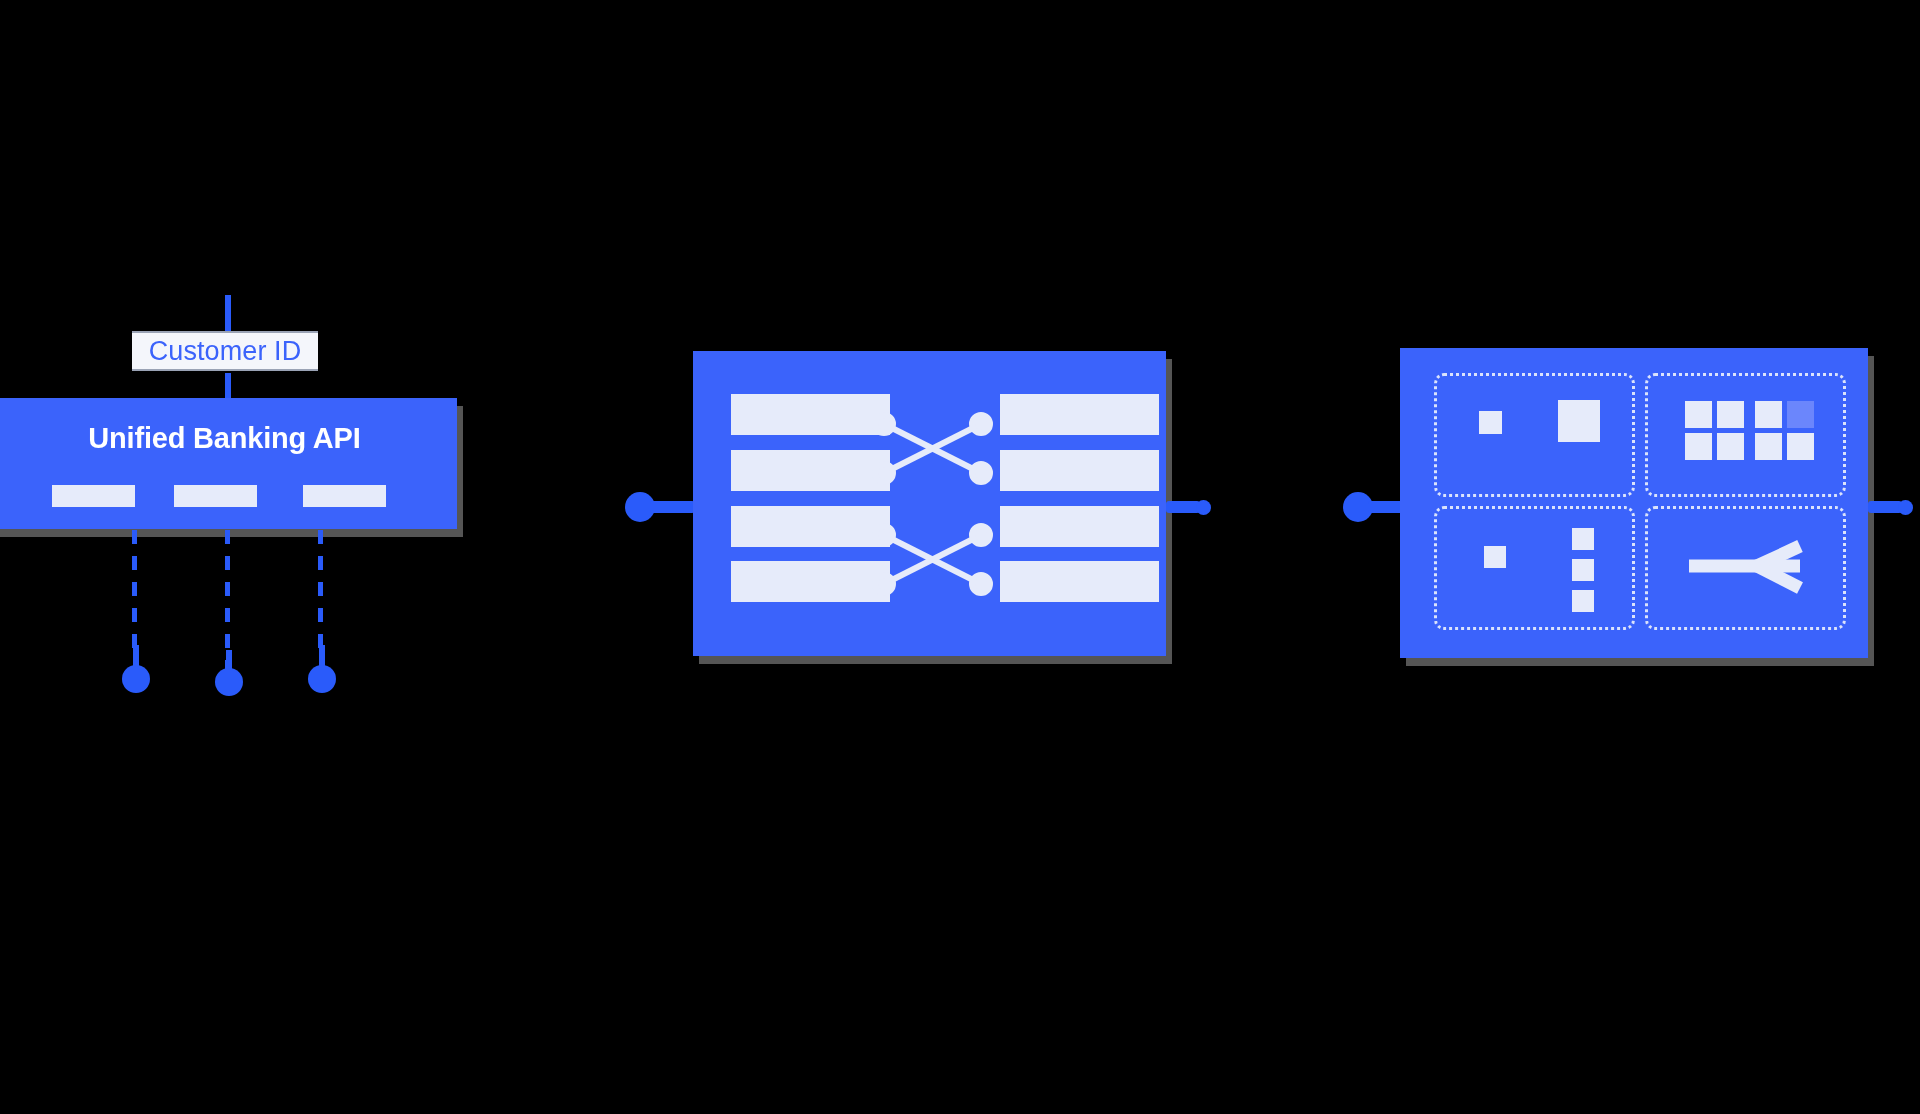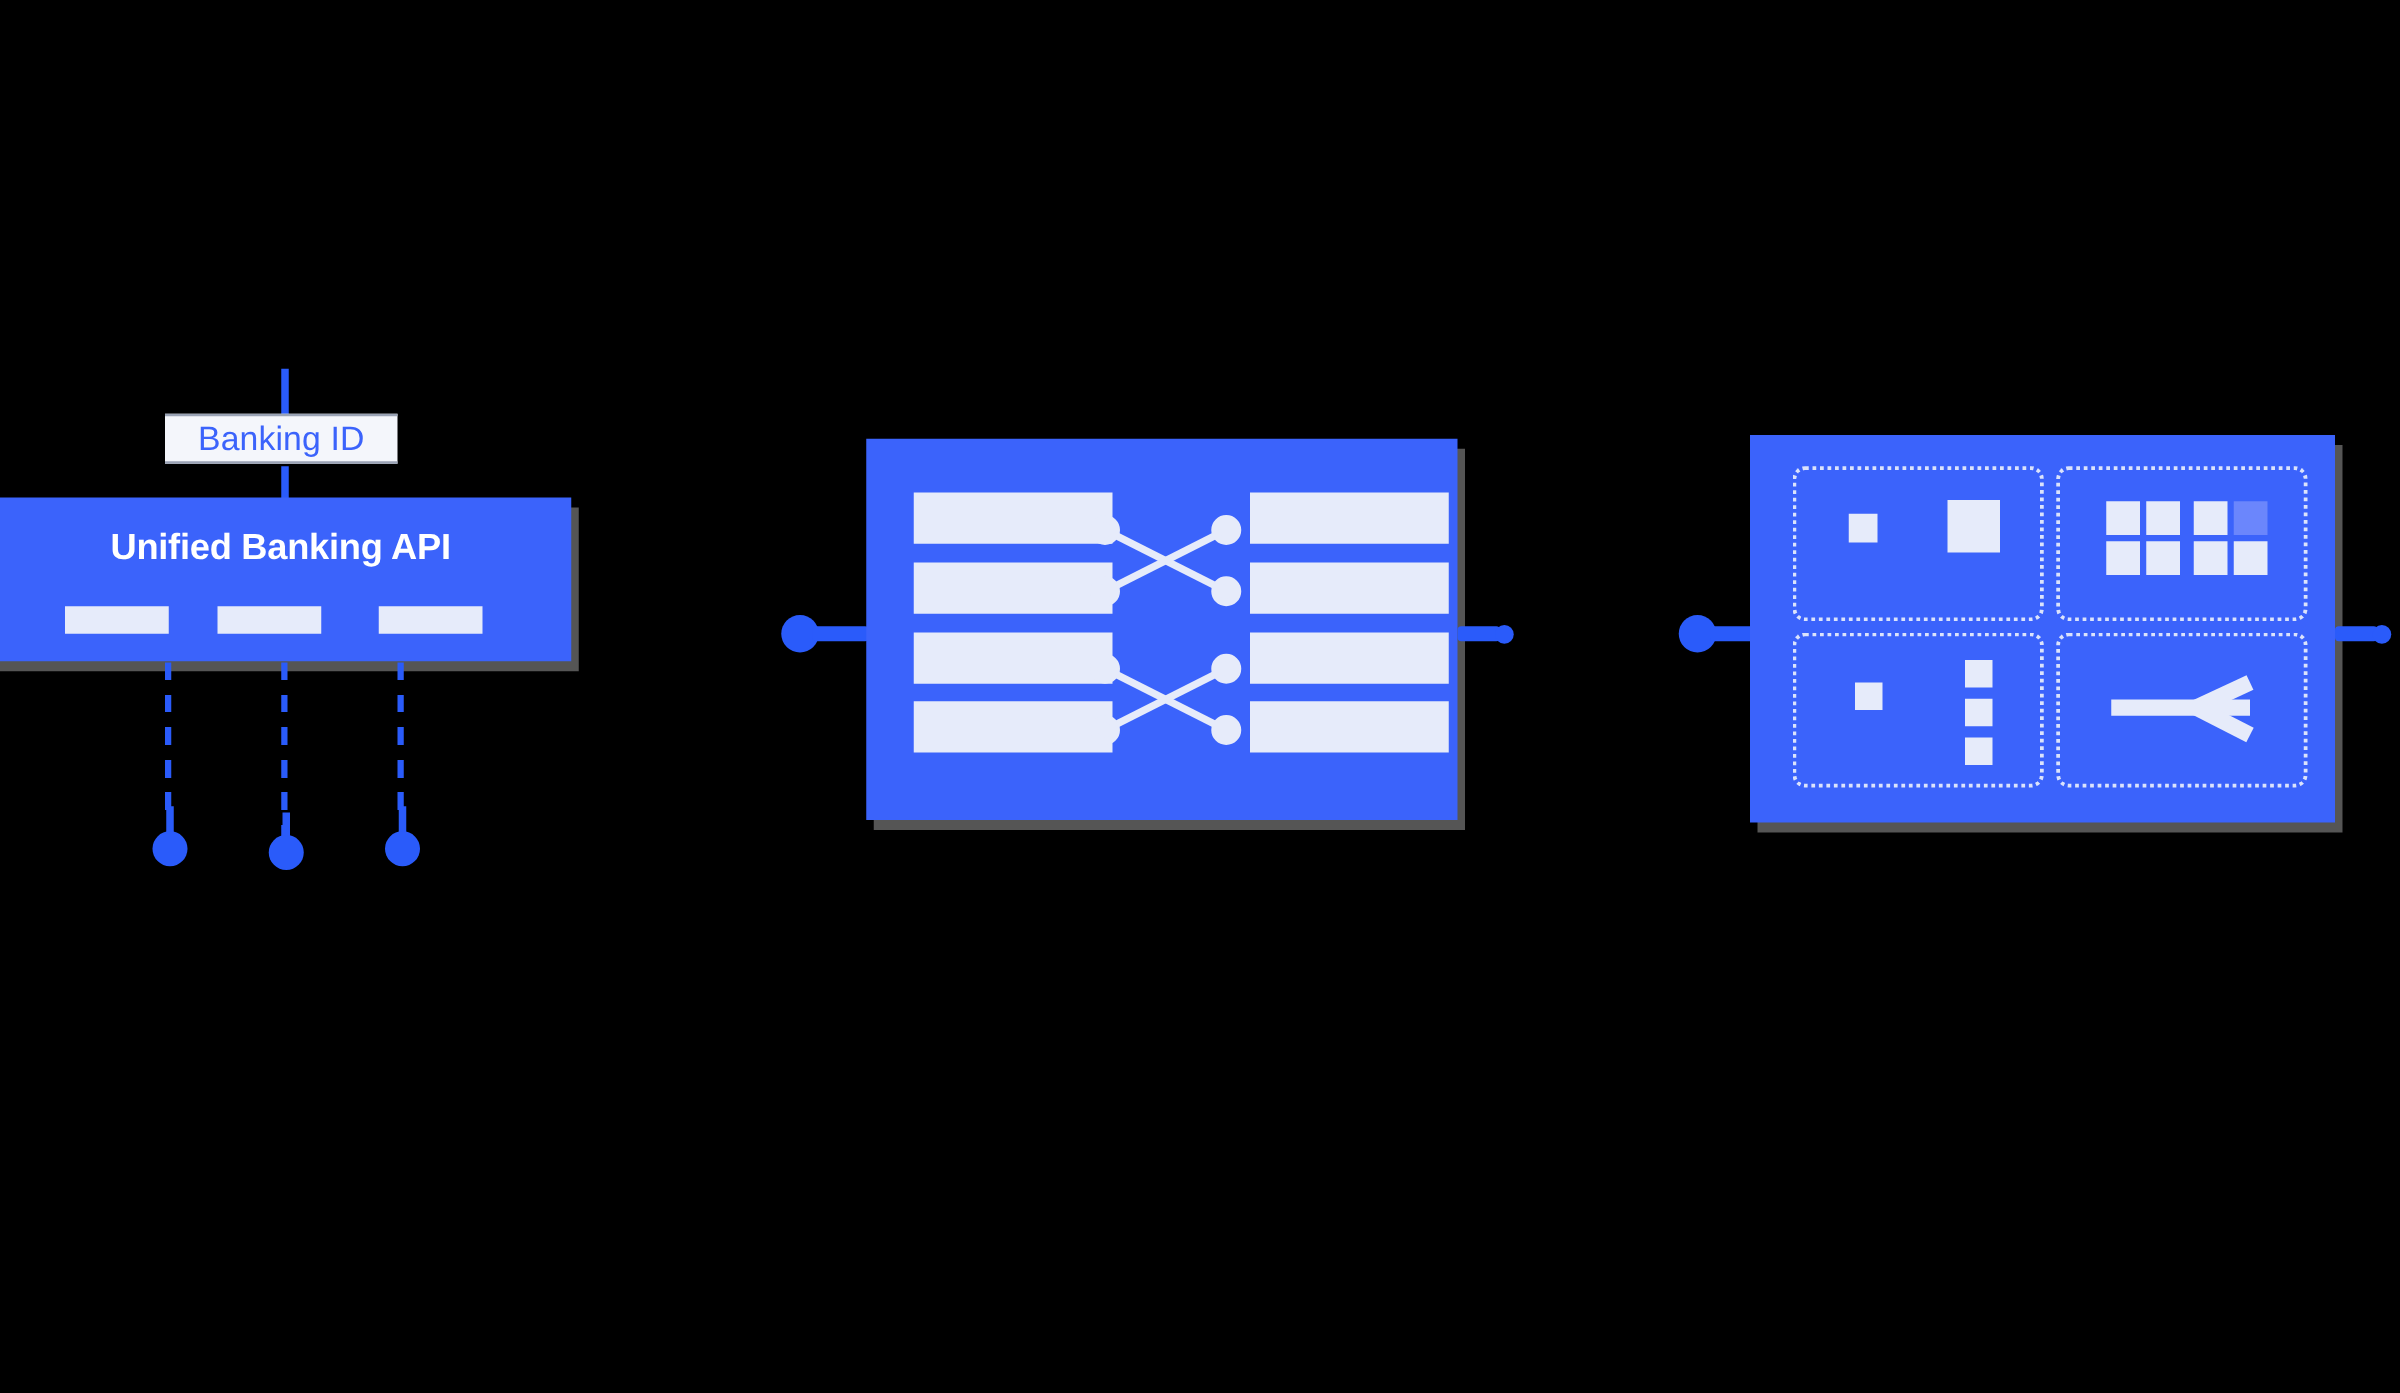--- a/index.html
+++ b/index.html
@@ -91,21 +91,21 @@
   svg.overlay{position:absolute;left:0;top:0;width:1920px;height:1114px;pointer-events:none;}
 </style>
 </head>
 <body>
 
 <div class="canvas">
 
   <div class="varrow noarrow" style="left:225px;top:295px;height:38px;"></div>
 
   <div class="chip" style="left:132px;top:331px;width:186px;height:40px;">
-    <span>Banking ID</span>
+    <span>Customer ID</span>
   </div>
 
   <div class="varrow" style="left:225px;top:373px;height:32px;"></div>
 
   <div class="panel" style="left:-8px;top:398px;width:465px;height:131px;">
     <div class="panel-title" style="top:24px;left:0;">Unified Banking API</div>
     <div class="wbar" style="left:60px;top:87px;width:83px;height:22px;"></div>
     <div class="wbar" style="left:182px;top:87px;width:83px;height:22px;"></div>
     <div class="wbar" style="left:311px;top:87px;width:83px;height:22px;"></div>
   </div>

